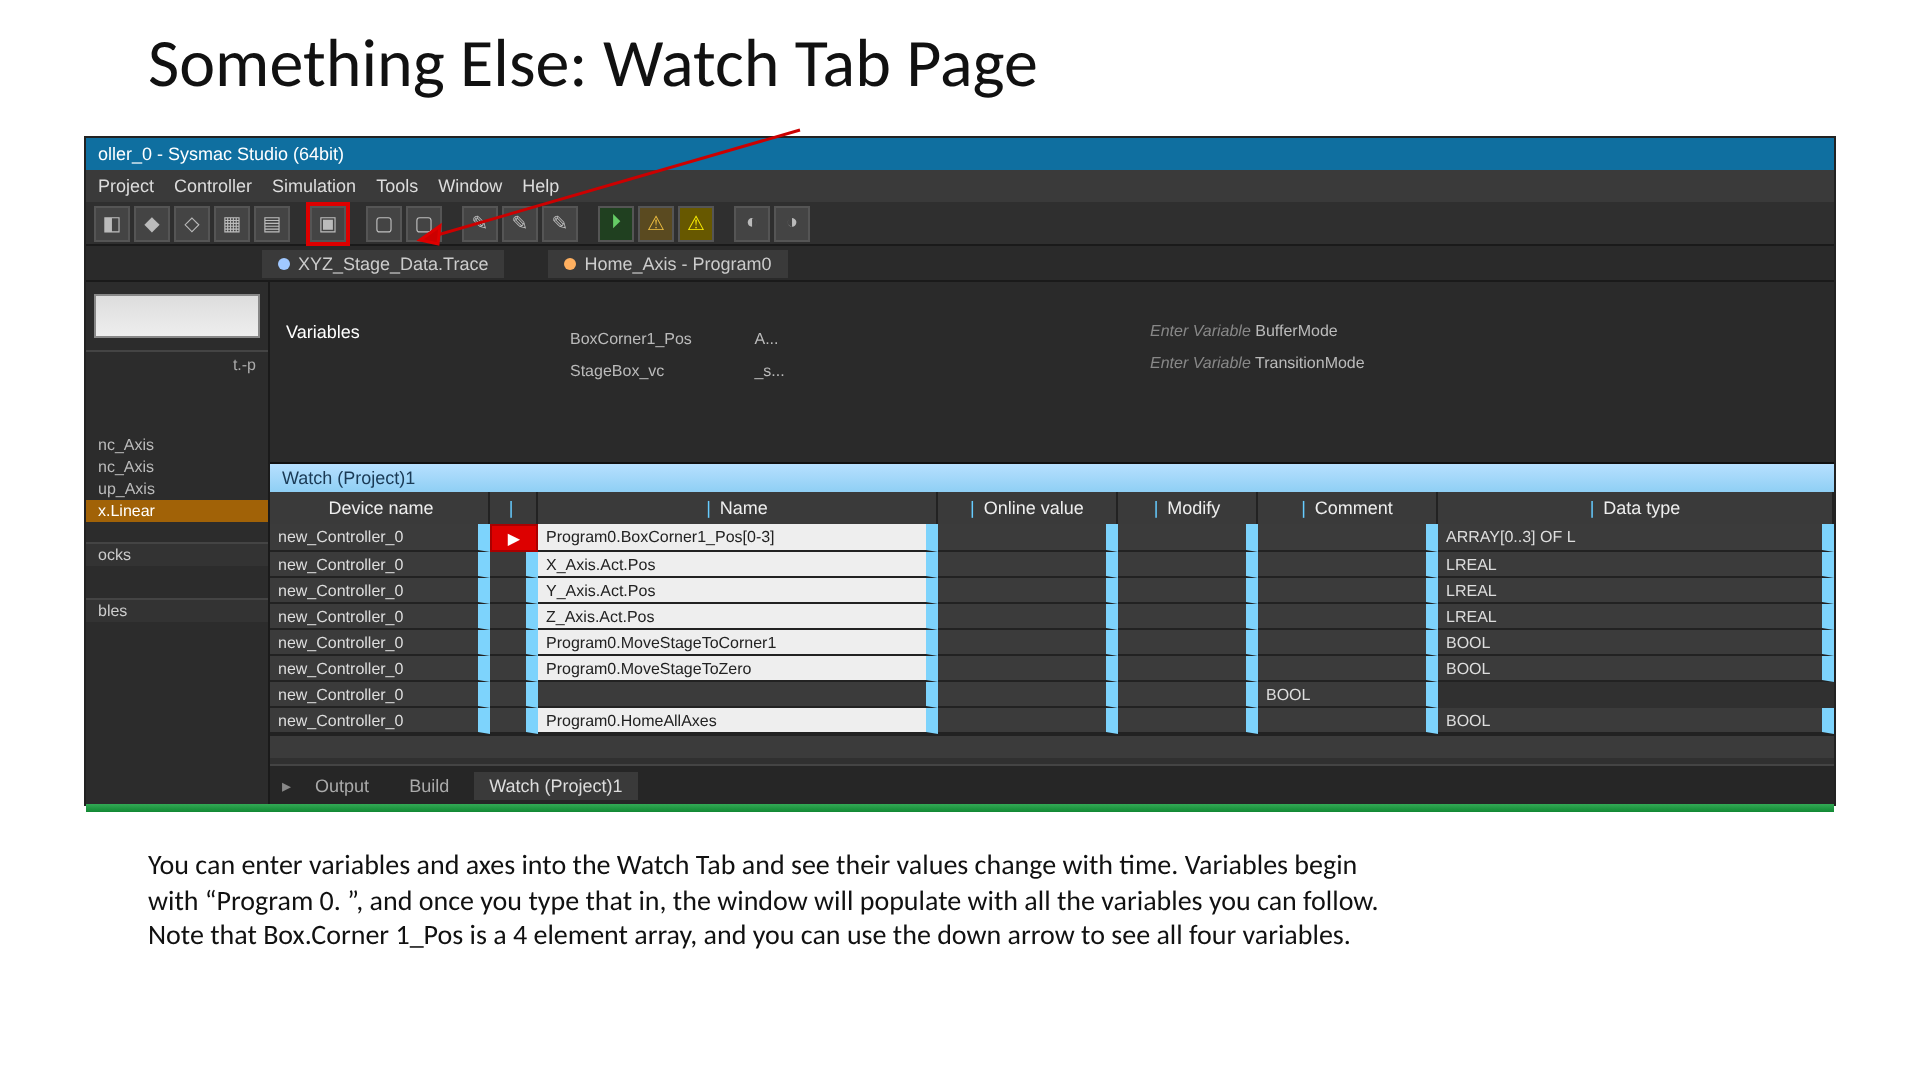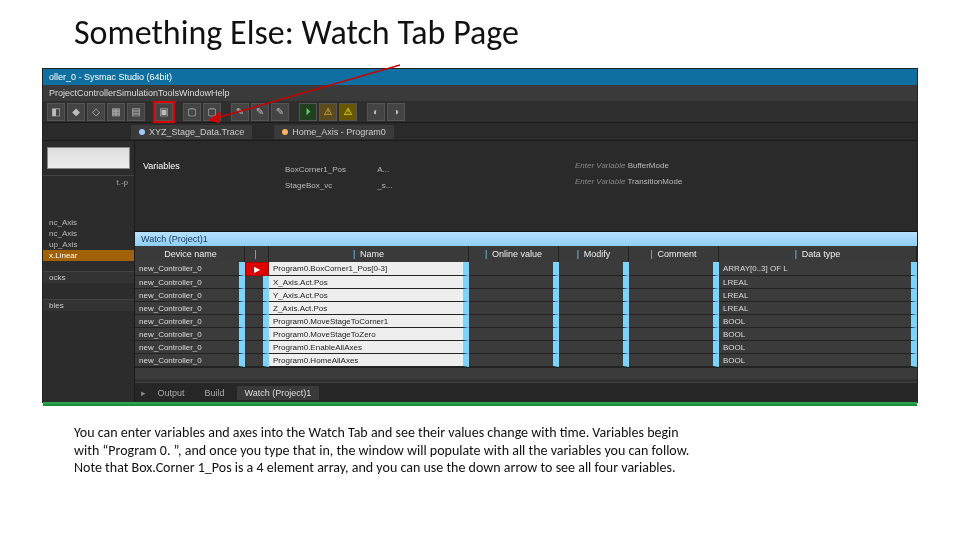--- a/index.html
+++ b/index.html
@@ -6,21 +6,21 @@
   body { width: 960px; height: 540px; background: #fff; font-family: "Segoe UI", Arial, sans-serif; overflow: hidden; position: relative; }
 
   .slide-title { font-family: Calibri, "Segoe UI", sans-serif; font-size: 34px; font-weight: 400; color: #111; margin: 12px 0 6px 74px; }
 
   .ide { position: absolute; left: 42px; top: 68px; width: 876px; height: 335px; background: #333; color: #ddd; font-size: 9px; border: 1px solid #222; }
 
   
   .titlebar { background: #0f6fa0; color: #fff; height: 16px; line-height: 16px; padding-left: 6px; font-size: 9px; }
 
   
-  .menubar { background: #3a3a3a; height: 16px; display: flex; align-items: center; padding-left: 6px; font-size: 9px; color: #ddd; }
+  .menubar { background: #3a3a3a; height: 16px; display: flex; gap: 10px; align-items: center; padding-left: 6px; font-size: 9px; color: #ddd; }
   .menubar span { cursor: default; }
 
   
   .toolbar { background: #2f2f2f; height: 22px; display: flex; align-items: center; gap: 2px; padding: 0 4px; border-bottom: 1px solid #1a1a1a; position: relative; }
   .tbtn { width: 18px; height: 18px; background: #444; border: 1px solid #555; display: flex; align-items: center; justify-content: center; color: #bbb; font-size: 10px; }
   .tbtn.amber { background: #5a4a20; color: #f0c040; }
   .tbtn.yel { background: #675800; color: #fff200; }
   .tbtn.green { background: #204020; color: #6c6; }
   .tsep { width: 6px; }
   .tbtn.highlight { outline: 2px solid #d00; outline-offset: 0; }
@@ -222,21 +222,20 @@
           <div class="blank"></div>
           <div class="nm">Program0.MoveStageToZero</div>
           <div></div>
           <div></div>
           <div></div>
           <div>BOOL</div>
         </div>
         <div class="wrow">
           <div>new_Controller_0</div>
           <div class="blank"></div>
-          <div class="nm">Program0.EnableAllAxes</div>
           <div></div>
           <div></div>
           <div></div>
           <div>BOOL</div>
         </div>
         <div class="wrow">
           <div>new_Controller_0</div>
           <div class="blank"></div>
           <div class="nm">Program0.HomeAllAxes</div>
           <div></div>

